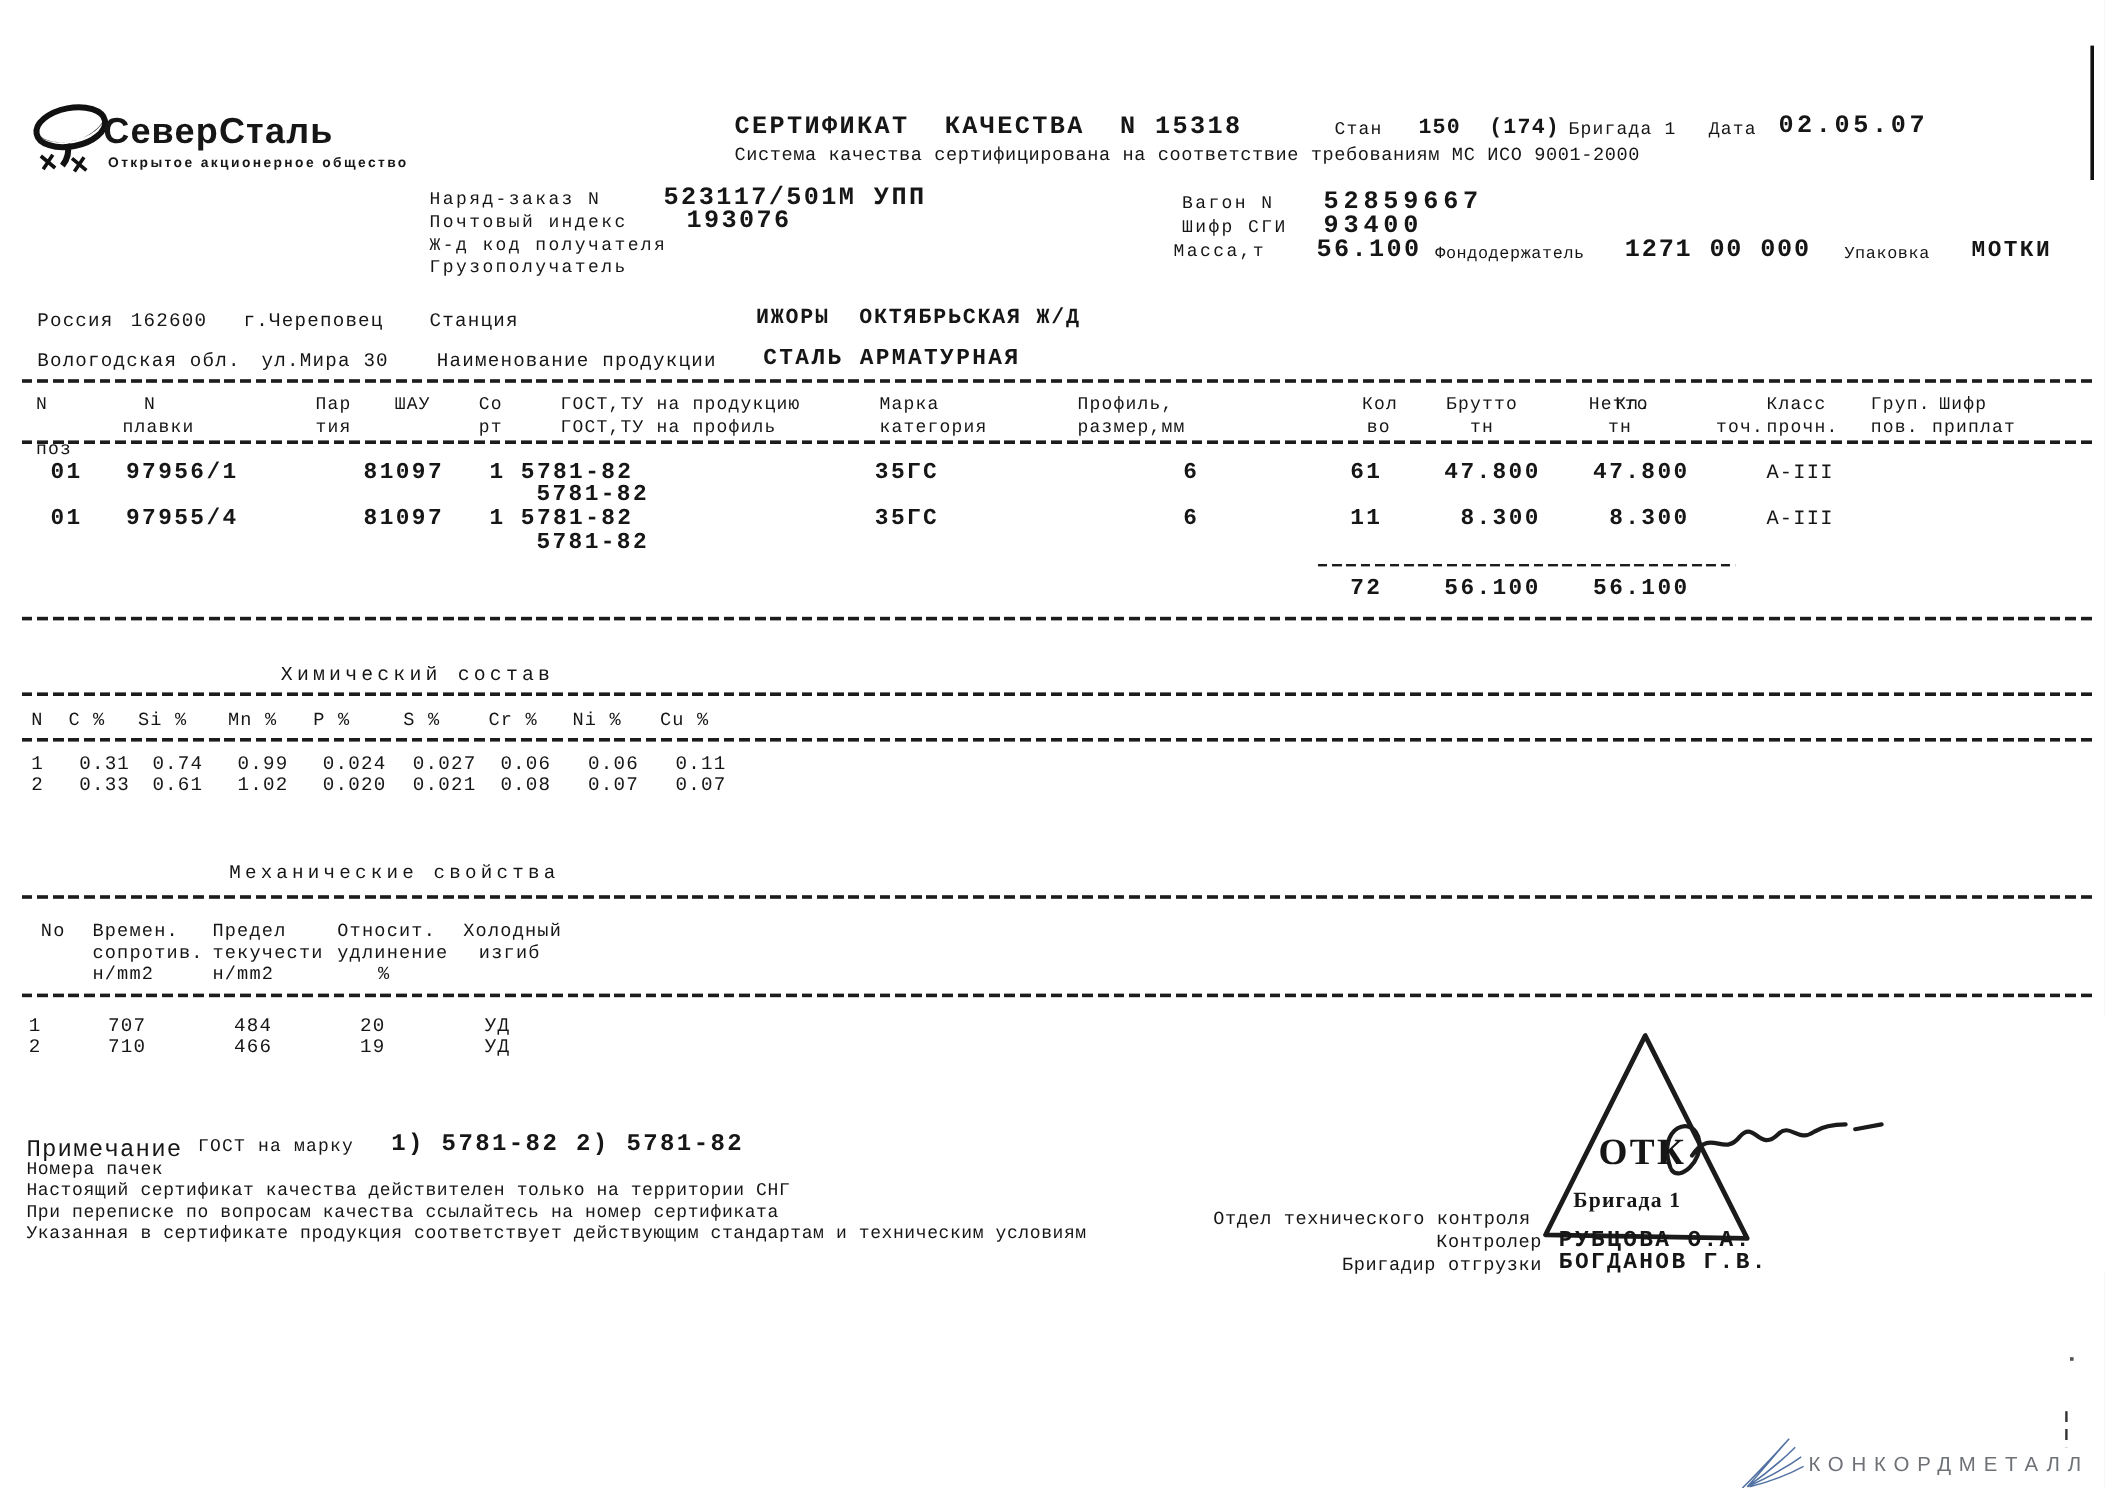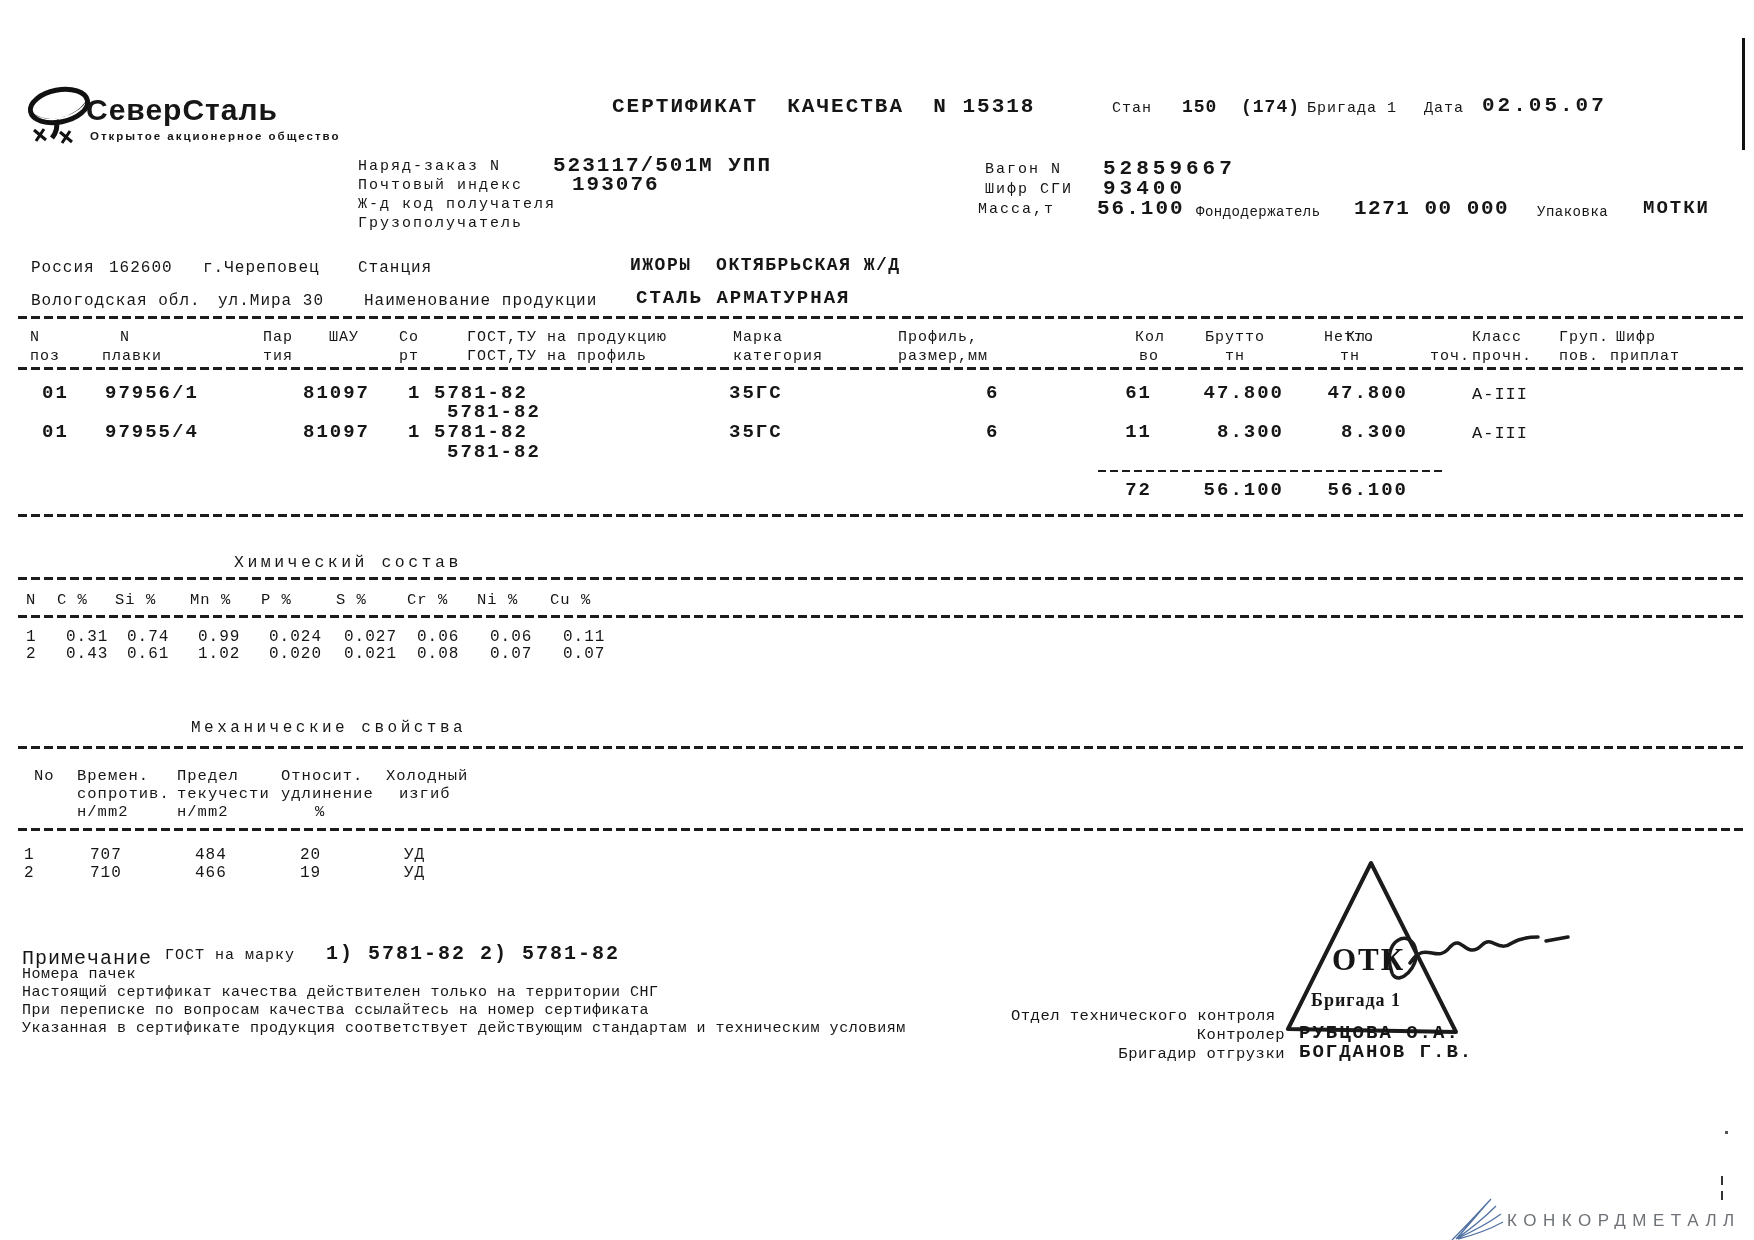--- a/index.html
+++ b/index.html
@@ -36,20 +36,21 @@
   </svg>
   <div class="t b sans" style="left:86px;top:94px;font-size:30px;letter-spacing:1px;">СеверСталь</div>
   <div class="t b sans" style="left:90px;top:130px;font-size:11.5px;letter-spacing:2px;">Открытое акционерное общество</div>
 
   <div class="t b" style="left:612px;top:96px;font-size:21px;letter-spacing:2px;">СЕРТИФИКАТ  КАЧЕСТВА  N 15318</div>
   <div class="t lbl2" style="left:1112px;top:101px;">Стан</div>
   <div class="t b" style="left:1182px;top:98px;font-size:18px;letter-spacing:1px;">150  (174)</div>
   <div class="t lbl2" style="left:1307px;top:101px;">Бригада 1</div>
   <div class="t lbl2" style="left:1424px;top:101px;">Дата</div>
   <div class="t b" style="left:1482px;top:95px;font-size:21px;letter-spacing:3px;">02.05.07</div>
+  <div class="t" style="left:612px;top:121px;font-size:15.5px;letter-spacing:.5px;">Система качества сертифицирована на соответствие требованиям МС ИСО 9001-2000</div>
 
   <div style="position:absolute;left:1742px;top:38px;width:3px;height:112px;background:#111;"></div>
 
   <div class="t lbl" style="left:358px;top:159px;">Наряд-заказ N</div>
   <div class="t val" style="left:553px;top:155px;">523117/501М УПП</div>
   <div class="t lbl" style="left:358px;top:178px;">Почтовый индекс</div>
   <div class="t val" style="left:572px;top:174px;">193076</div>
   <div class="t lbl" style="left:358px;top:197px;">Ж-д код получателя</div>
   <div class="t lbl" style="left:358px;top:216px;">Грузополучатель</div>
 
@@ -72,21 +73,21 @@
 
   <div class="t lbl2" style="left:31px;top:293px;font-size:16px;">Вологодская обл.</div>
   <div class="t lbl2" style="left:218px;top:293px;font-size:16px;">ул.Мира 30</div>
   <div class="t lbl2" style="left:364px;top:293px;font-size:16px;">Наименование продукции</div>
   <div class="t b" style="left:636px;top:289px;font-size:19px;letter-spacing:2px;">СТАЛЬ АРМАТУРНАЯ</div>
 
   <div class="dl" style="left:18px;top:316px;width:1726px;"></div>
 
   <div>
     <div class="t hdr" style="left:30px;top:330px;">N</div>
-    <div class="t hdr" style="left:30px;top:349px;">поз</div>
+    <div class="t hdr" style="left:30px;top:367px;">поз</div>
     <div class="t hdr" style="left:120px;top:330px;">N</div>
     <div class="t hdr" style="left:102px;top:349px;">плавки</div>
     <div class="t hdr" style="left:263px;top:330px;">Пар</div>
     <div class="t hdr" style="left:263px;top:349px;">тия</div>
     <div class="t hdr" style="left:329px;top:330px;">ШАУ</div>
     <div class="t hdr" style="left:399px;top:330px;">Со</div>
     <div class="t hdr" style="left:399px;top:349px;">рт</div>
     <div class="t hdr" style="left:467px;top:330px;">ГОСТ,ТУ на продукцию</div>
     <div class="t hdr" style="left:467px;top:349px;">ГОСТ,ТУ на профиль</div>
     <div class="t hdr" style="left:733px;top:330px;">Марка</div>
@@ -168,21 +169,21 @@
     <div class="t cv" style="left:127px;top:629px;">0.74</div>
     <div class="t cv" style="left:198px;top:629px;">0.99</div>
     <div class="t cv" style="left:269px;top:629px;">0.024</div>
     <div class="t cv" style="left:344px;top:629px;">0.027</div>
     <div class="t cv" style="left:417px;top:629px;">0.06</div>
     <div class="t cv" style="left:490px;top:629px;">0.06</div>
     <div class="t cv" style="left:563px;top:629px;">0.11</div>
   </div>
   <div>
     <div class="t cv" style="left:26px;top:646px;">2</div>
-    <div class="t cv" style="left:66px;top:646px;">0.43</div>
+    <div class="t cv" style="left:66px;top:646px;">0.33</div>
     <div class="t cv" style="left:127px;top:646px;">0.61</div>
     <div class="t cv" style="left:198px;top:646px;">1.02</div>
     <div class="t cv" style="left:269px;top:646px;">0.020</div>
     <div class="t cv" style="left:344px;top:646px;">0.021</div>
     <div class="t cv" style="left:417px;top:646px;">0.08</div>
     <div class="t cv" style="left:490px;top:646px;">0.07</div>
     <div class="t cv" style="left:563px;top:646px;">0.07</div>
   </div>
 
   <div class="t" style="left:191px;top:720px;font-size:16px;letter-spacing:3.5px;">Механические свойства</div>

